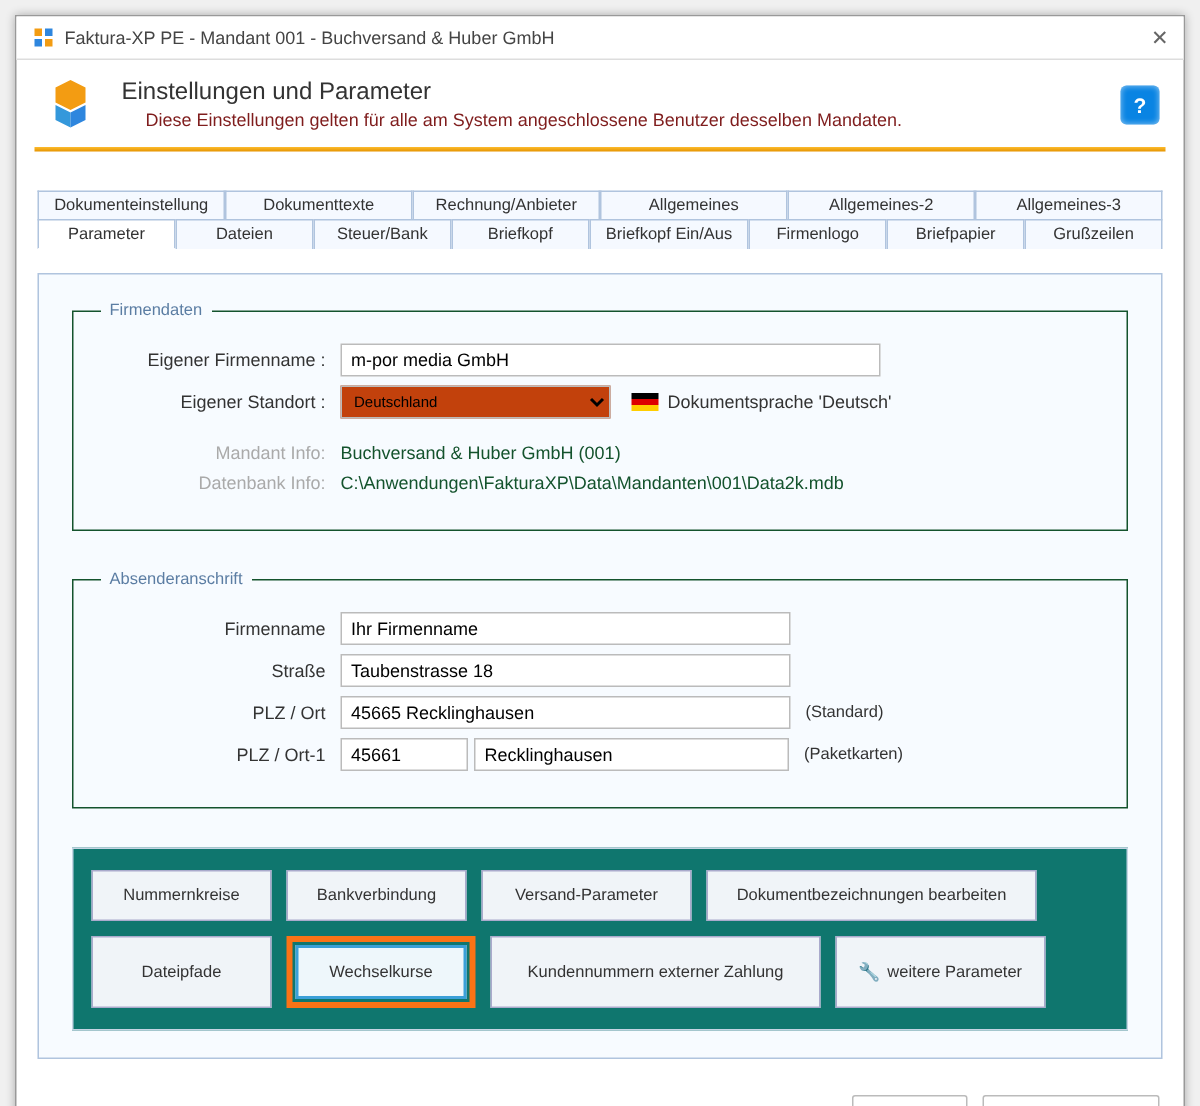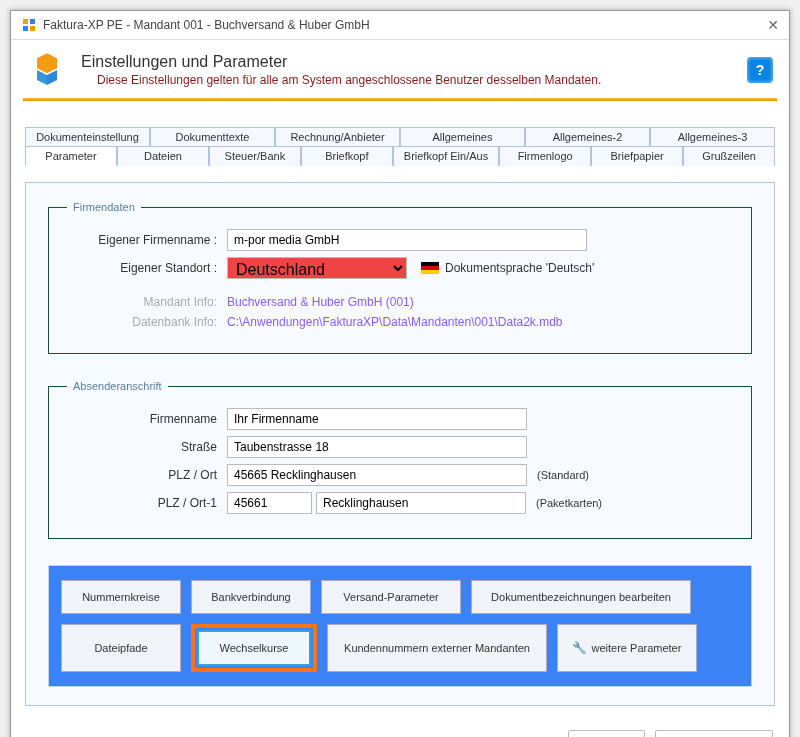--- a/index.html
+++ b/index.html
@@ -67,41 +67,41 @@
     min-height: 500px;
   }
   fieldset {
     border: 1px solid #14532d;
     margin: 0 0 26px 0; padding: 16px 18px 18px; background: #f7fbff;
   }
   legend { color: #5b7da3; padding: 0 6px; font-size: 11px;}
   .form-row { display: flex; align-items: center; margin-bottom: 6px; }
   .form-row label { width: 150px; text-align: right; margin-right: 10px; color: #333; }
   .form-row label.dim { color: #aaa; }
-  .form-row .value-dim { color: #8b5cf6; }
+  .form-row .value-dim { color: #14532d; }
   .form-row input[type=text] {
     border: 1px solid #bbb; padding: 3px 6px; font-size: 12px;
     background: #fff; height: 22px;
   }
   .form-row input.w360 { width: 360px; }
   .form-row input.w300 { width: 300px; }
   .form-row input.w80 { width: 85px; }
   .form-row input.w200 { width: 210px; }
   .form-row select {
-    border: 1px solid #bbb; padding: 2px 4px; font-size: 16px;
-    background: #ef4444; height: 22px; width: 180px;
+    border: 1px solid #bbb; padding: 2px 4px; font-size: 10px;
+    background: #c2410c; height: 22px; width: 180px;
   }
   .flag { width: 18px; height: 12px; margin: 0 6px 0 14px;
     background: linear-gradient(#000 33%, #dd0000 33%, #dd0000 66%, #ffce00 66%);
     display: inline-block; vertical-align: middle;
   }
   .doc-lang { color: #333; }
   .buttons-box {
     border: 1px solid #c5d4e3;
-    padding: 14px 12px; background: #3b82f6;
+    padding: 14px 12px; background: #0f766e;
     display: flex; flex-wrap: wrap; gap: 10px 10px;
   }
   .pbtn {
     border: 1px solid #aac; background: #f0f4f8;
     padding: 10px 12px; cursor: pointer; font-size: 11px;
     color: #333; text-align: center;
     display: flex; align-items: center; justify-content: center; gap: 4px;
   }
   .pbtn.hl {
     border: 2px solid #3aa0d8;
@@ -239,21 +239,21 @@
     <div class="buttons-box">
       <button class="pbtn" style="width:120px">Nummernkreise</button>
       <button class="pbtn" style="width:120px">Bankverbindung</button>
       <button class="pbtn" style="width:140px">Versand-Parameter</button>
       <button class="pbtn" style="width:220px">Dokumentbezeichnungen bearbeiten</button>
 
       <button class="pbtn" style="width:120px">Dateipfade</button>
       <span class="redbox">
         <button class="pbtn hl" style="width:114px">Wechselkurse</button>
       </span>
-      <button class="pbtn" style="width:220px">Kundennummern externer Mandanten</button>
+      <button class="pbtn" style="width:220px">Kundennummern externer Zahlung</button>
       <button class="pbtn" style="width:140px">
         <span class="wrench">🔧</span>
         <span>weitere Parameter</span>
       </button>
     </div>
 
   </div>
 
   <div class="footer">
     <button class="fbtn">

